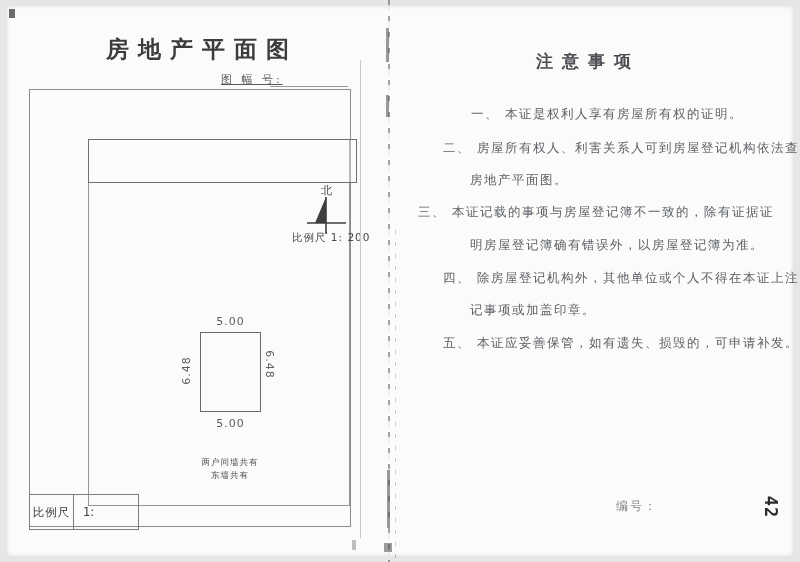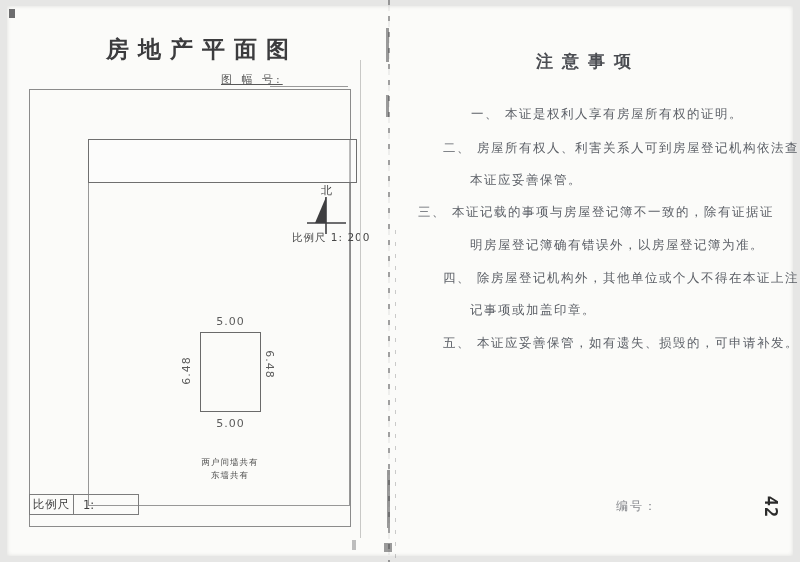--- a/index.html
+++ b/index.html
@@ -109,21 +109,21 @@
 
     <div class="abs room" style="left:200px; top:332px; width:61px; height:80px;"></div>
     <div class="abs dim" style="left:200px; top:315px; width:61px; text-align:center;">5.00</div>
     <div class="abs dim" style="left:200px; top:417px; width:61px; text-align:center;">5.00</div>
     <div class="abs dim dim-v" style="left:166px; top:364px; width:40px; text-align:center; transform:rotate(-90deg);">6.48</div>
     <div class="abs dim dim-v" style="left:249px; top:358px; width:40px; text-align:center; transform:rotate(90deg);">6.48</div>
 
     <div class="abs wall-note" style="left:145px; top:457px; width:170px;">两户间墙共有</div>
     <div class="abs wall-note" style="left:145px; top:470px; width:170px;">东墙共有</div>
 
-    <div class="abs scalebox" style="left:29px; top:494px; width:110px; height:21px;">
+    <div class="abs scalebox" style="left:29px; top:494px; width:110px; height:36px;">
       <div class="cell1">比例尺</div>
       <div class="cell2">1:</div>
     </div>
   </div>
 
   <div class="abs fold-main" style="left:388px; top:0; height:562px;"></div>
   <div class="abs fold-soft" style="left:395px; top:230px; height:332px;"></div>
   <div class="abs smudge" style="left:386px; top:28px; width:3px; height:34px;"></div>
   <div class="abs smudge" style="left:386px; top:95px; width:3px; height:22px;"></div>
   <div class="abs smudge" style="left:387px; top:470px; width:3px; height:58px;"></div>
@@ -137,21 +137,21 @@
     <div class="abs notes-title" style="left:536px; top:50px;">注意事项</div>
 
     <div class="note-row" style="left:443px; top:106px;margin-left:28px;">
       <span class="nnum">一、</span><span>本证是权利人享有房屋所有权的证明。</span>
     </div>
 
     <div class="note-row" style="left:443px; top:140px;">
       <span class="nnum">二、</span><span>房屋所有权人、利害关系人可到房屋登记机构依法查</span>
     </div>
     <div class="note-row" style="left:470px; top:172px;">
-      <span>本证应妥善保管。</span>
+      <span>房地产平面图。</span>
     </div>
 
     <div class="note-row" style="left:418px; top:204px;">
       <span class="nnum">三、</span><span>本证记载的事项与房屋登记簿不一致的，除有证据证</span>
     </div>
     <div class="note-row" style="left:470px; top:237px;">
       <span>明房屋登记簿确有错误外，以房屋登记簿为准。</span>
     </div>
 
     <div class="note-row" style="left:443px; top:270px;">

